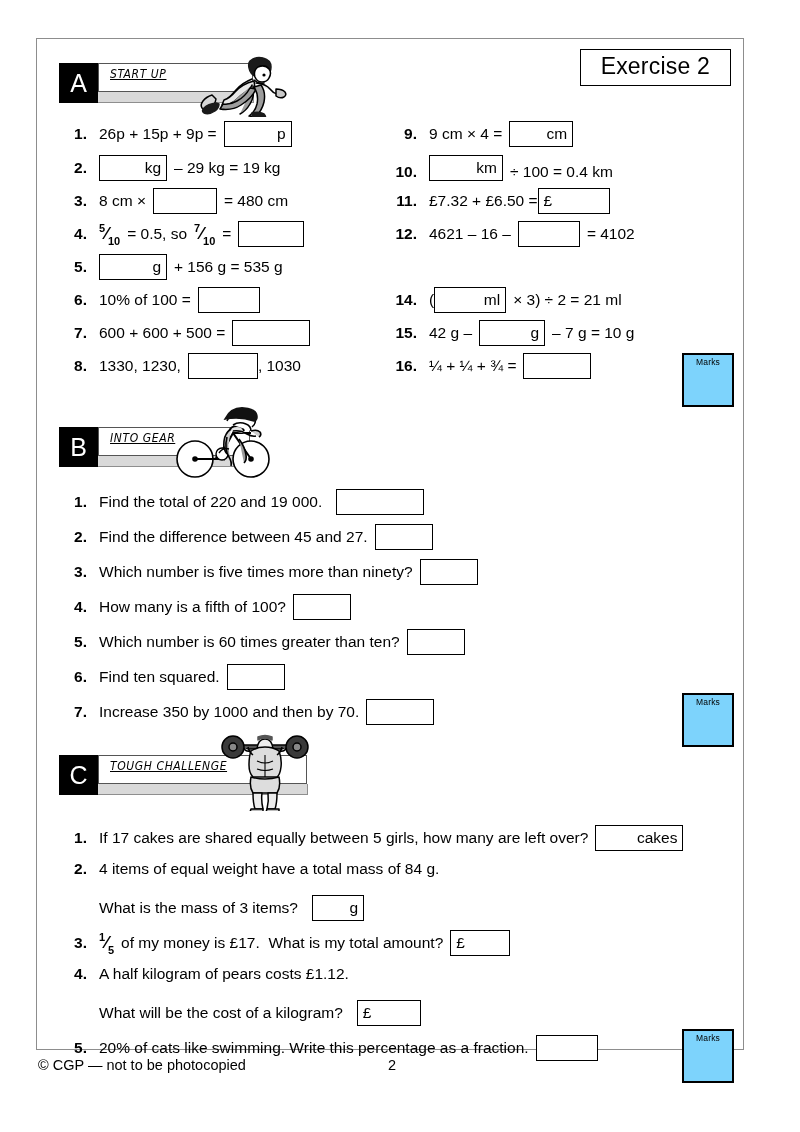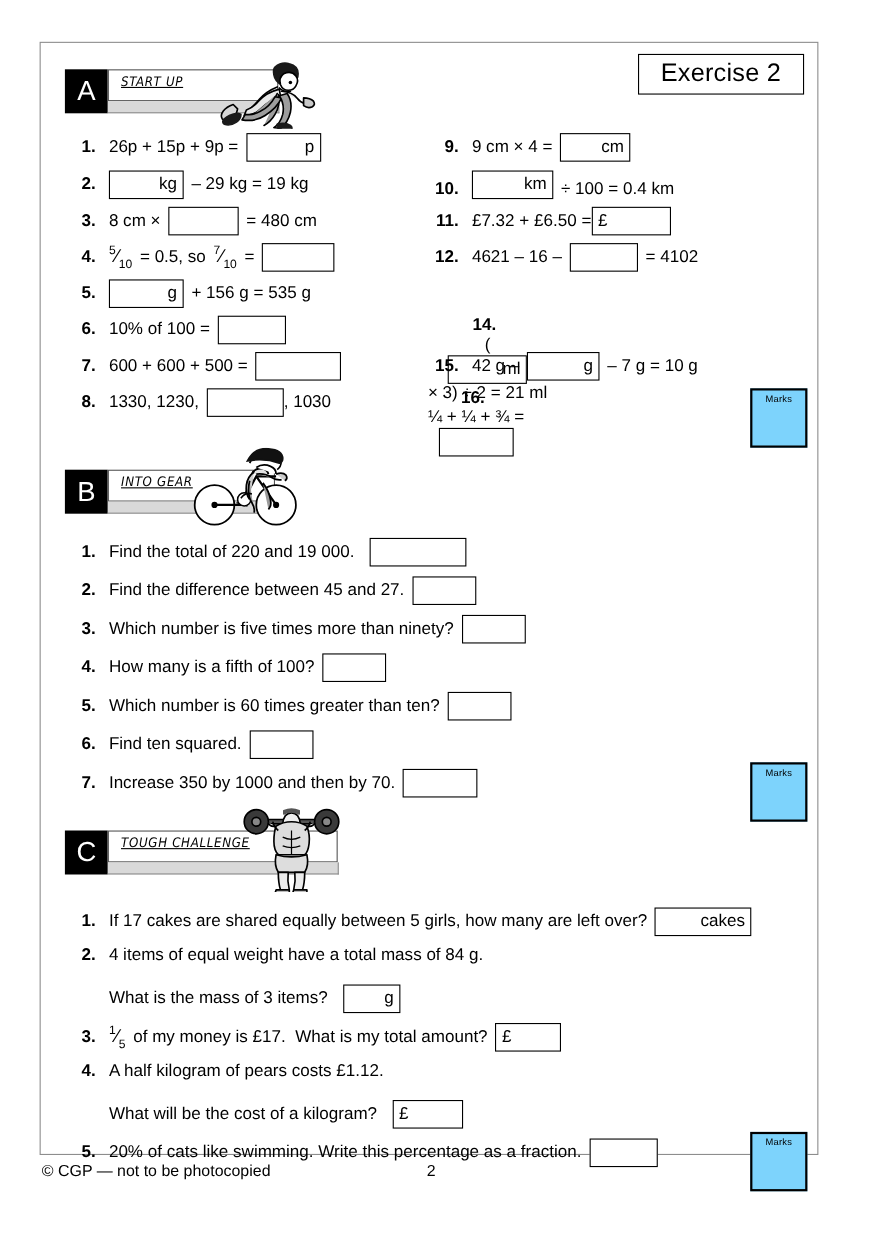--- a/index.html
+++ b/index.html
@@ -78,21 +78,21 @@
   .marks-box{
     position:absolute;border:2.6px solid #000;background:#7dd3fc;
     width:52px;height:54px;box-sizing:border-box;
   }
   .marks-box .marks-label{
     position:absolute;left:0;right:0;top:2px;text-align:center;
     font-size:8.5px;letter-spacing:.2px;
   }
 
   
-  .frac{display:inline-block;position:relative;font-size:15.5px;white-space:nowrap;}
+  .frac{display:inline-block;position:relative;font-size:15.5px;white-space:nowrap;font-weight:bold;}
   .frac .num{font-size:11px;vertical-align:super;position:relative;top:-1px;}
   .frac .sl{font-size:17px;}
   .frac .den{font-size:11px;vertical-align:sub;position:relative;top:2px;}
 
   
   .footer{
     position:absolute;left:38px;top:1057px;width:708px;
     font-size:14.5px;
   }
   .footer .copy{position:absolute;left:0;top:0;white-space:nowrap;}
@@ -237,42 +237,42 @@
     <div class="q" style="left:352px;top:164px;">
       <span class="qnum">12.</span>
       <span class="qtext">4621 – 16 –</span>
       <span class="sp"></span>
       <span class="abox" style="width:62px;"></span>
       <span class="sp"></span>
       <span class="qtext">= 4102</span>
     </div>
 
 
-    <div class="q" style="left:352px;top:230px;flex-direction:column;">
+    <div class="q" style="left:352px;top:230px;">
       <span class="qnum">14.</span>
       <span class="qtext">(</span>
       <span class="abox" style="width:72px;">
           <span class="unit">ml</span>
         </span>
       <span class="sp"></span>
       <span class="qtext">× 3) ÷ 2 = 21 ml</span>
     </div>
 
     <div class="q" style="left:352px;top:263px;">
       <span class="qnum">15.</span>
       <span class="qtext">42 g –</span>
       <span class="sp"></span>
       <span class="abox" style="width:66px;">
           <span class="unit">g</span>
         </span>
       <span class="sp"></span>
       <span class="qtext">– 7 g = 10 g</span>
     </div>
 
-    <div class="q" style="left:352px;top:296px;flex-direction:column;">
+    <div class="q" style="left:352px;top:296px;">
       <span class="qnum">16.</span>
       <span class="qtext">¼ + ¼ + ¾ =</span>
       <span class="sp"></span>
       <span class="abox" style="width:68px;"></span>
     </div>
 
     <div class="marks-box" style="left:645px;top:296px;">
       <span class="marks-label">Marks</span>
     </div>
   </div>

